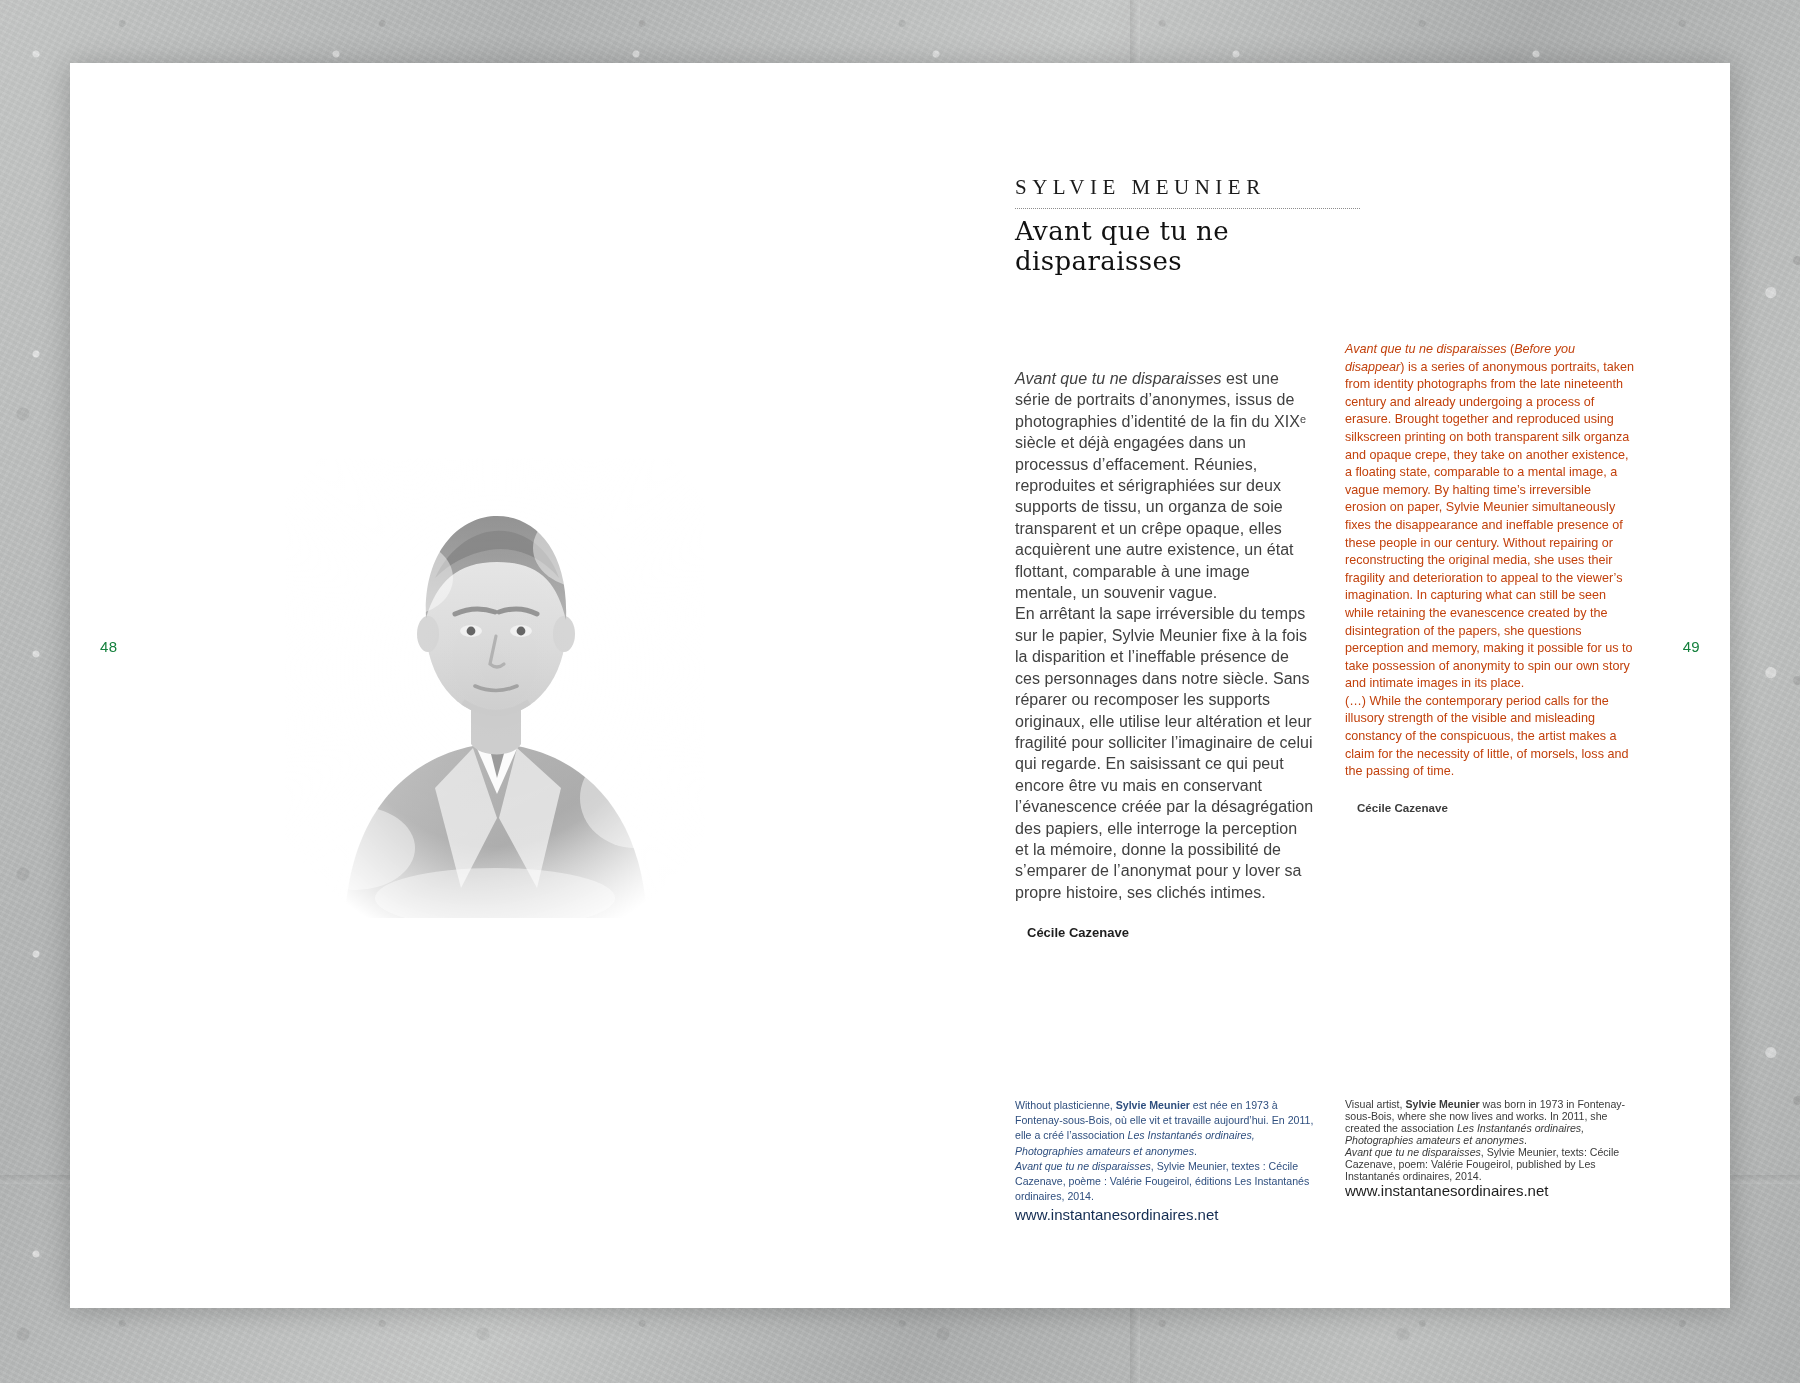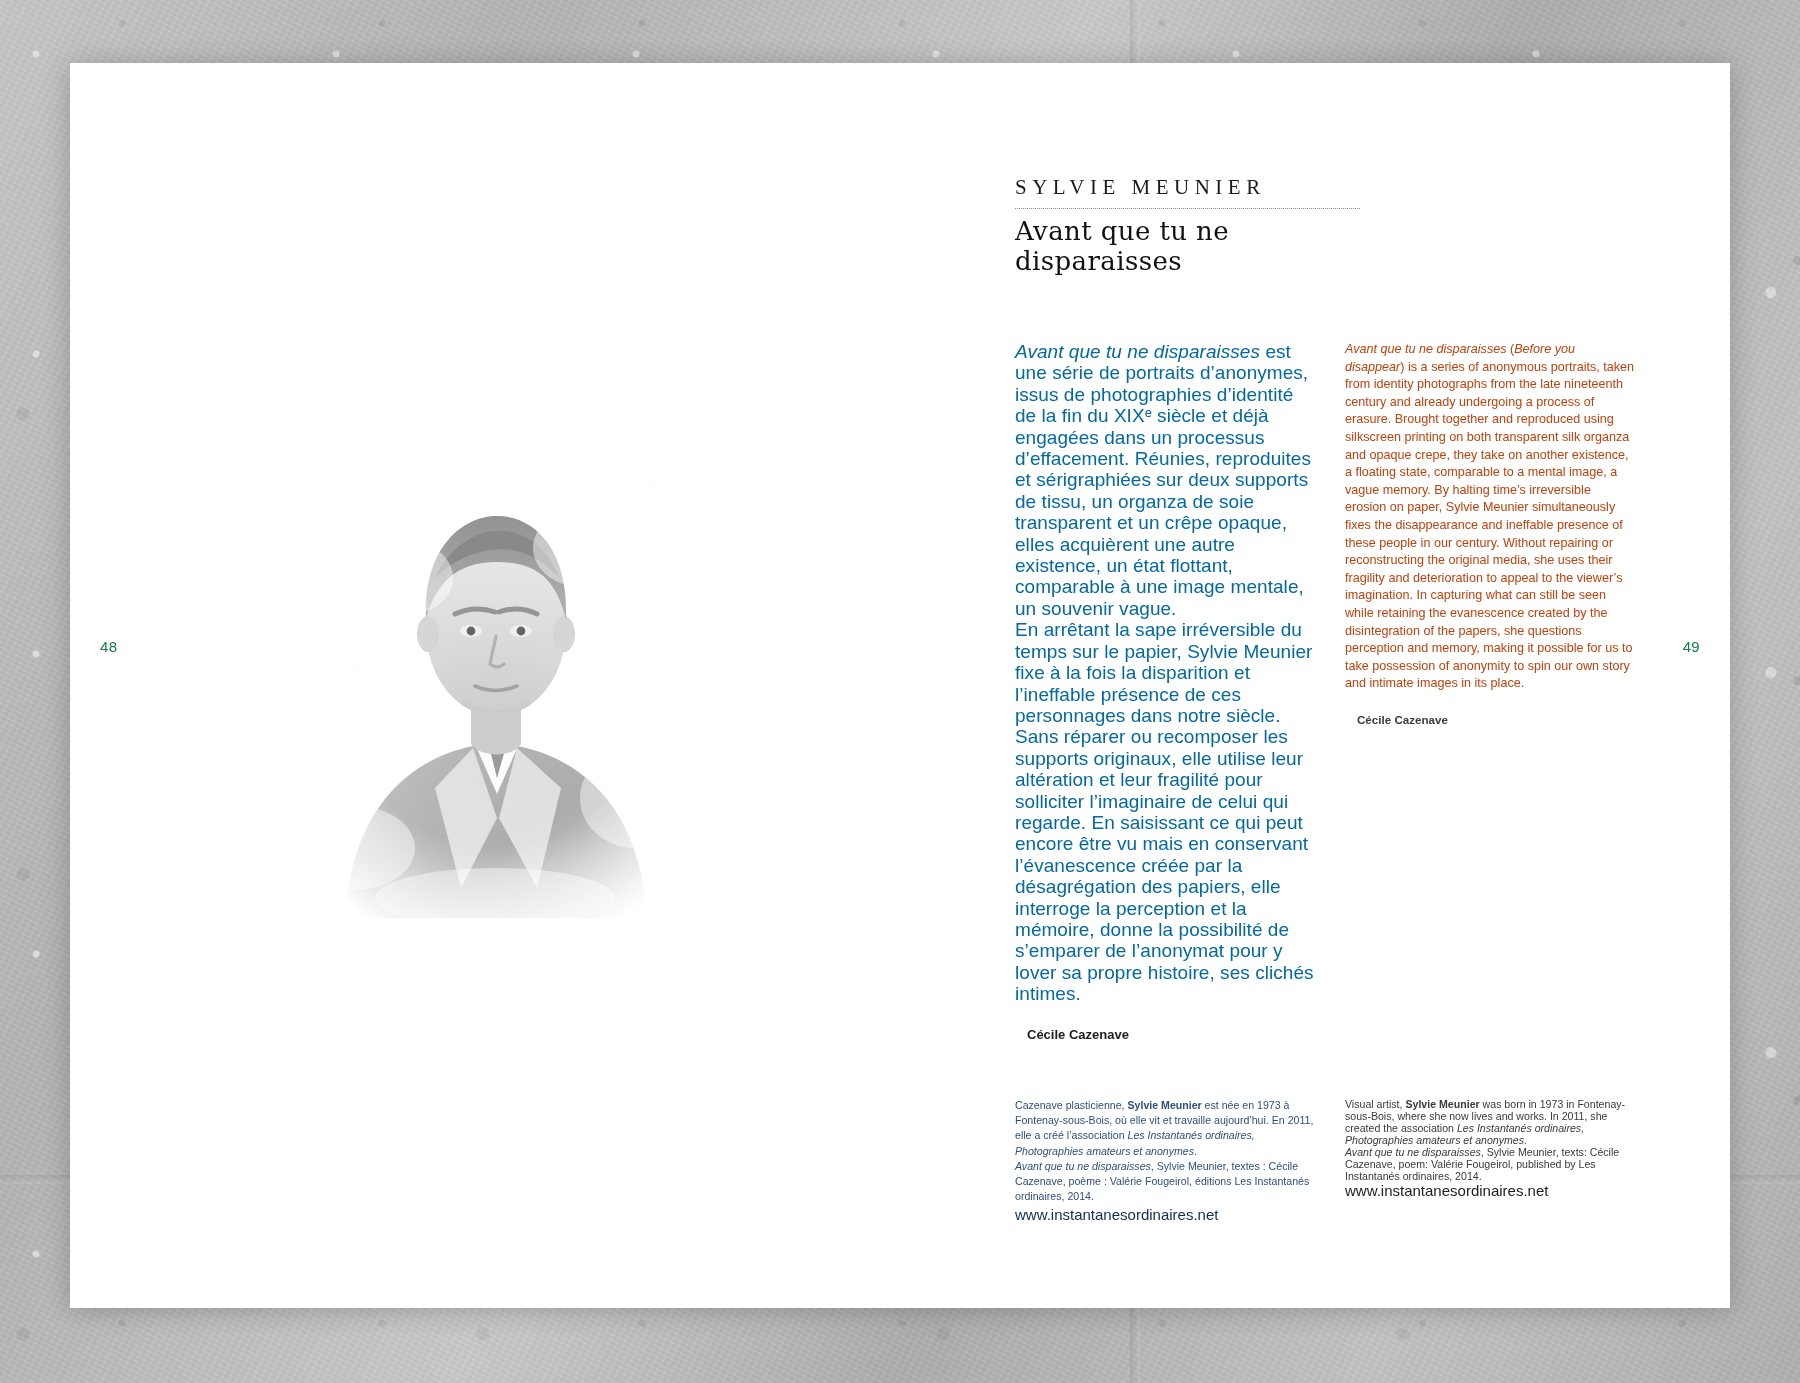--- a/index.html
+++ b/index.html
@@ -142,24 +142,25 @@
     left: 115px;
     top: 278px;
     width: 650px;
     display: flex;
     gap: 30px;
   }
   .col-fr { width: 300px; }
   .col-en { width: 290px; }
 
   .body-fr {
-    font-size: 19px;
+    font-size: 16px;
     line-height: 21.4px;
-    color: #0369a1;
+    color: #404040;
     letter-spacing: .05px;
+    margin-top: 27px;
   }
   .body-fr p { margin: 0; }
   .body-en {
     font-size: 12.6px;
     line-height: 17.6px;
     color: #c2410c;
   }
   .body-en p { margin: 0; }
   em, .it { font-style: italic; }
 
@@ -305,30 +306,31 @@
         <div class="body-fr">
           <p><em class="it">Avant que tu ne disparaisses</em><span> est une série de portraits d’anonymes, issus de photographies d’identité de la fin du XIXᵉ siècle et déjà engagées dans un processus d’effacement. Réunies, reproduites et sérigraphiées sur deux supports de tissu, un organza de soie transparent et un crêpe opaque, elles acquièrent une autre existence, un état flottant, comparable à une image mentale, un souvenir vague.</span></p>
           <p>En arrêtant la sape irréversible du temps sur le papier, Sylvie Meunier fixe à la fois la disparition et l’ineffable présence de ces personnages dans notre siècle. Sans réparer ou recomposer les supports originaux, elle utilise leur altération et leur fragilité pour solliciter l’imaginaire de celui qui regarde. En saisissant ce qui peut encore être vu mais en conservant l’évanescence créée par la désagrégation des papiers, elle interroge la perception et la mémoire, donne la possibilité de s’emparer de l’anonymat pour y lover sa propre histoire, ses clichés intimes.</p>
         </div>
         <div class="credit-fr">Cécile Cazenave</div>
       </div>
 
       <div class="col-en">
         <div class="body-en">
           <p><em class="it">Avant que tu ne disparaisses</em> (<em class="it">Before you disappear</em>)<span> is a series of anonymous portraits, taken from identity photographs from the late nineteenth century and already undergoing a process of erasure. Brought together and reproduced using silkscreen printing on both transparent silk organza and opaque crepe, they take on another existence, a floating state, comparable to a mental image, a vague memory. By halting time’s irreversible erosion on paper, Sylvie Meunier simultaneously fixes the disappearance and ineffable presence of these people in our century. Without repairing or reconstructing the original media, she uses their fragility and deterioration to appeal to the viewer’s imagination. In capturing what can still be seen while retaining the evanescence created by the disintegration of the papers, she questions perception and memory, making it possible for us to take possession of anonymity to spin our own story and intimate images in its place.</span></p>
+          <p>(…) While the contemporary period calls for the illusory strength of the visible and misleading constancy of the conspicuous, the artist makes a claim for the necessity of little, of morsels, loss and the passing of time.</p>
         </div>
         <div class="credit-en">Cécile Cazenave</div>
       </div>
     </div>
 
     <div class="bios">
 
       <div class="bio-col">
         <div class="bio-fr">
-          <span>Cazenave plasticienne, </span><b>Sylvie Meunier</b><span> est née en 1973 à Fontenay-sous-Bois, où elle vit et travaille aujourd’hui. En 2011, elle a créé l’association </span><em class="it">Les Instantanés ordinaires, Photographies amateurs et anonymes</em><span>.</span><br>
+          <span>Without plasticienne, </span><b>Sylvie Meunier</b><span> est née en 1973 à Fontenay-sous-Bois, où elle vit et travaille aujourd’hui. En 2011, elle a créé l’association </span><em class="it">Les Instantanés ordinaires, Photographies amateurs et anonymes</em><span>.</span><br>
           <em class="it">Avant que tu ne disparaisses</em><span>, Sylvie Meunier, textes : Cécile Cazenave, poème : Valérie Fougeirol, éditions Les Instantanés ordinaires, 2014.</span>
           <div class="bio-url">www.instantanesordinaires.net</div>
         </div>
       </div>
 
       <div class="bio-col en">
         <div class="bio-en">
           <span>Visual artist, </span><b>Sylvie Meunier</b><span> was born in 1973 in Fontenay-sous-Bois, where she now lives and works. In 2011, she created the association </span><em class="it">Les Instantanés ordinaires, Photographies amateurs et anonymes</em><span>.</span><br>
           <em class="it">Avant que tu ne disparaisses</em><span>, Sylvie Meunier, texts: Cécile Cazenave, poem: Valérie Fougeirol, published by Les Instantanés ordinaires, 2014.</span>
           <div class="bio-url">www.instantanesordinaires.net</div>

